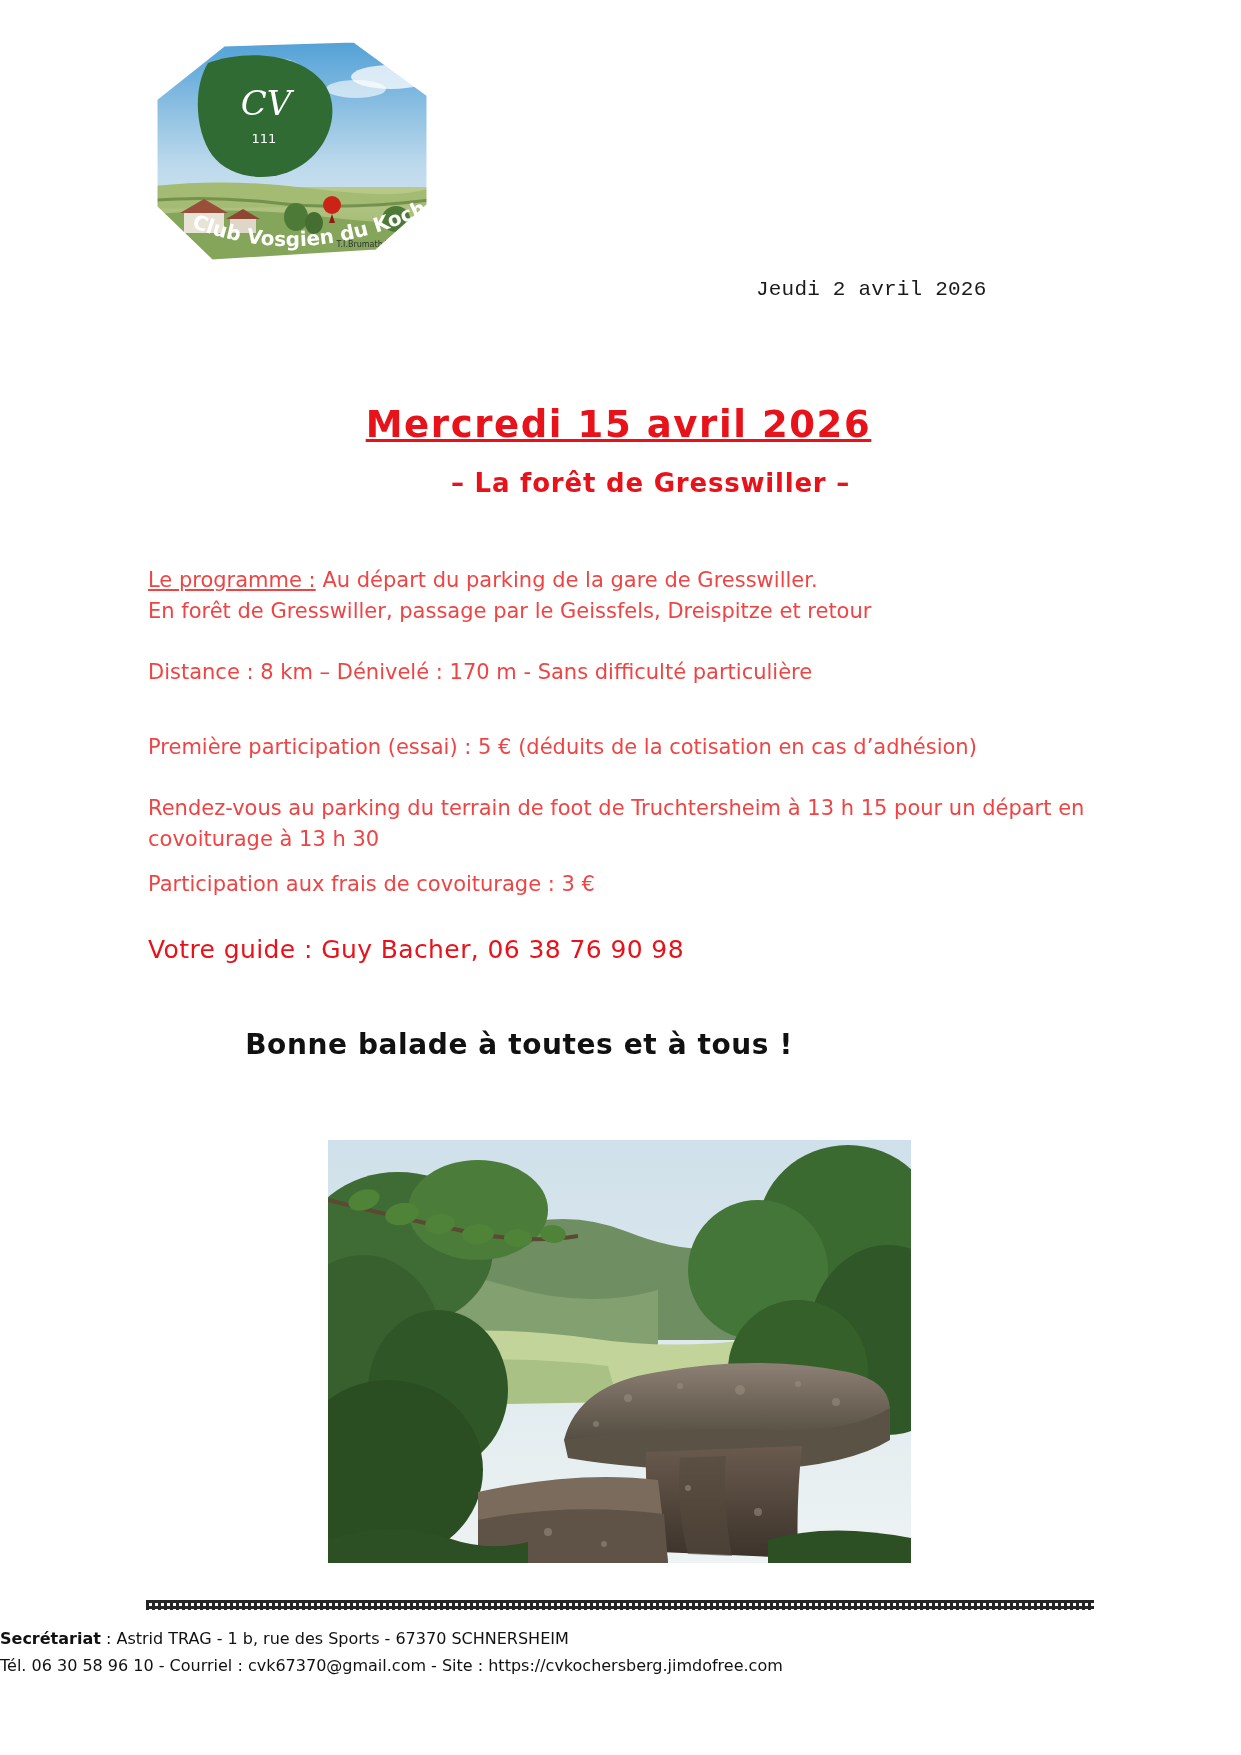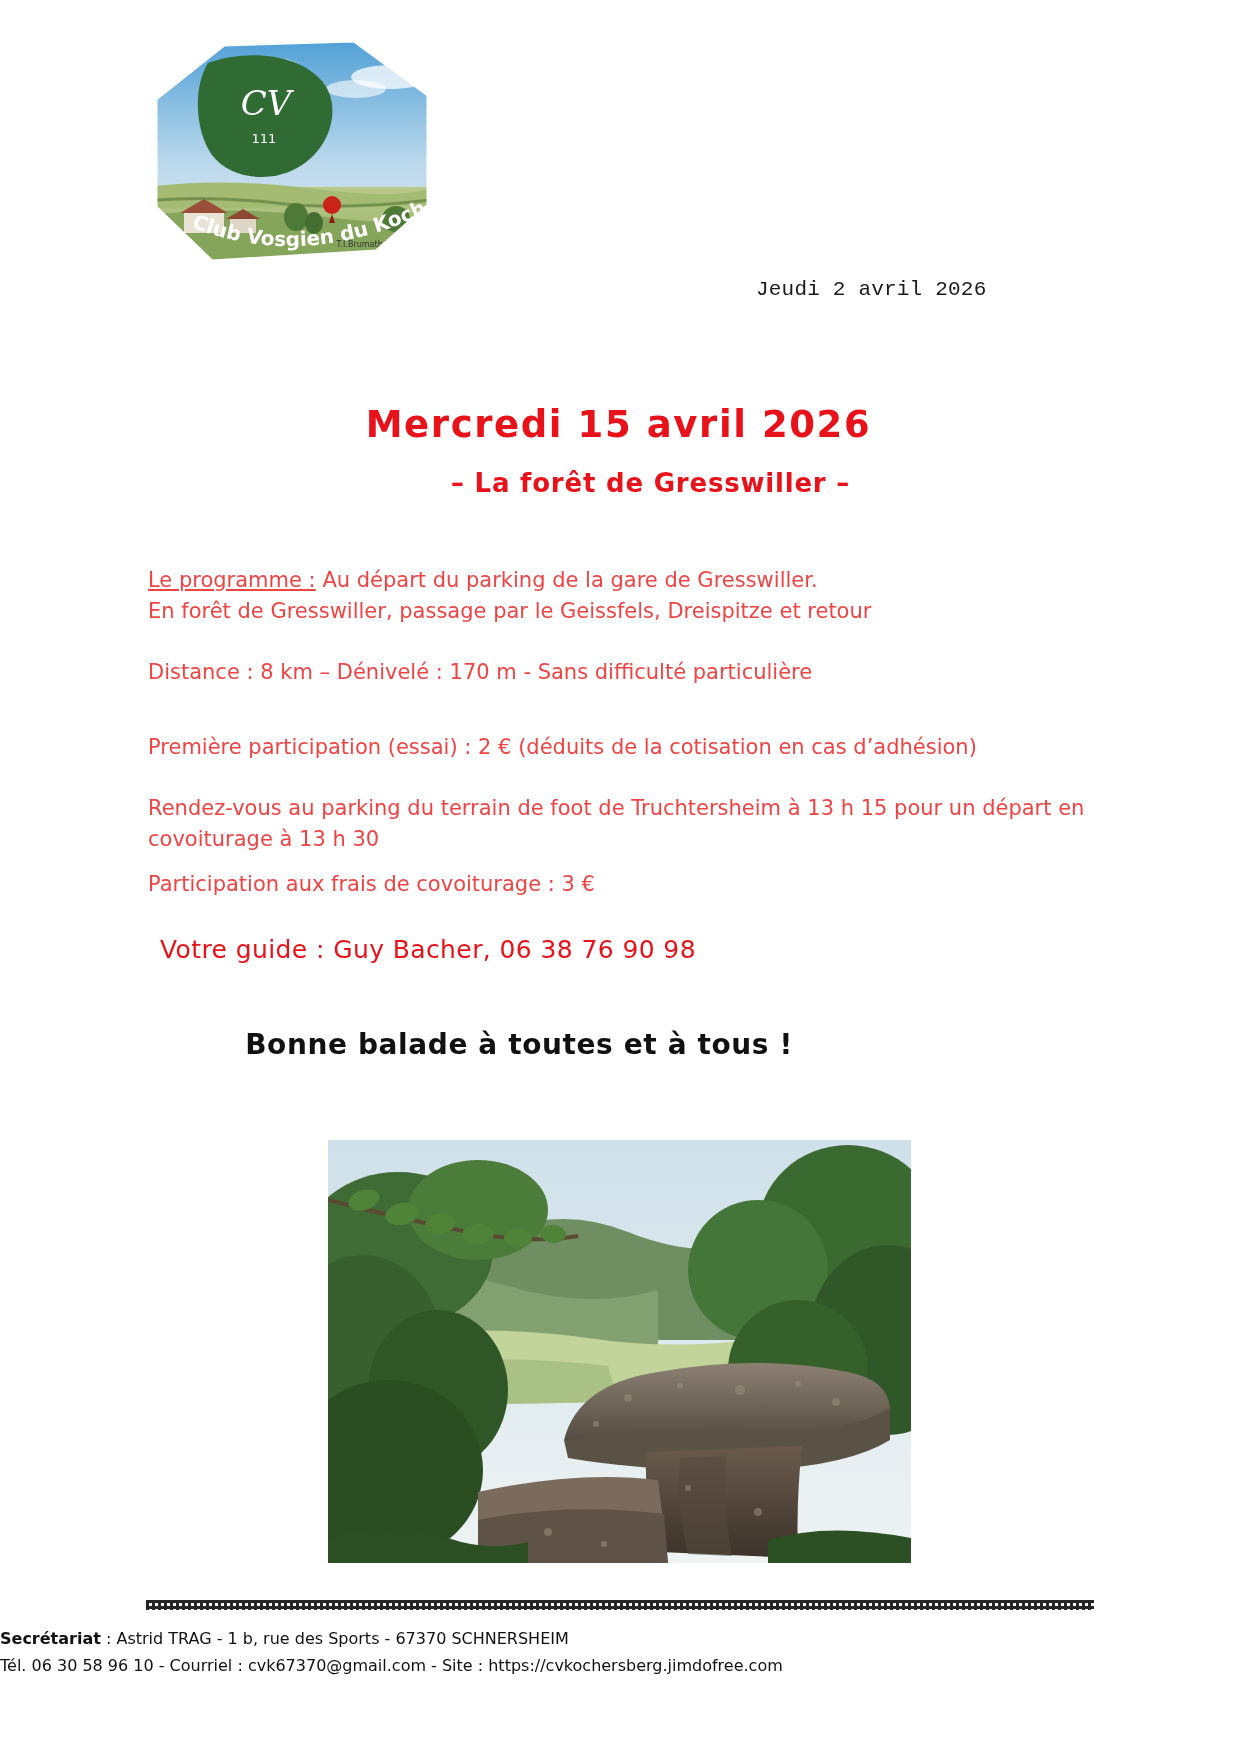--- a/index.html
+++ b/index.html
@@ -51,20 +51,21 @@
     position: absolute;
     left: 0;
     top: 403px;
     width: 1237px;
     text-align: center;
     color: #e8121a;
     font-size: 37px;
     font-weight: bold;
     letter-spacing: 1.6px;
     font-family: "DejaVu Sans", sans-serif;
+    text-decoration: underline;
   }
   .sub-title {
     position: absolute;
     left: 0;
     top: 468px;
     width: 1241px;
     text-align: center;
     color: #e8121a;
     font-size: 26px;
     font-weight: bold;
@@ -94,21 +95,20 @@
   .gap-lg { height: 34px; }
   .underline {
     text-decoration: underline;
     text-underline-offset: 2px;
   }
   .guide {
     font-size: 25px;
     color: #e8121a;
     font-weight: normal;
     letter-spacing: 0.4px;
-    margin-left: 12px;
   }
 
   .bonne {
     position: absolute;
     left: 12px;
     top: 1028px;
     width: 1014px;
     text-align: center;
     font-size: 28px;
     font-weight: bold;
@@ -236,21 +236,21 @@
 
     <div class="gap-md"></div>
 
     <p class="para">Distance : 8 km – Dénivelé : 170 m - Sans difficulté particulière</p>
 
     <div class="gap-md"></div>
 
 
     <div class="gap-sm"></div>
 
-    <p class="para">Première participation (essai) : 2 € (déduits de la cotisation en cas d’adhésion)</p>
+    <p class="para">Première participation (essai) : 5 € (déduits de la cotisation en cas d’adhésion)</p>
 
     <div class="gap-md"></div>
 
     <p class="para">Rendez-vous au parking du terrain de foot de Truchtersheim à 13 h 15 pour un départ en covoiturage à 13 h 30</p>
 
     <div class="gap-sm"></div>
 
     <p class="para">Participation aux frais de covoiturage : 3 €</p>
 
     <div class="gap-lg"></div>

